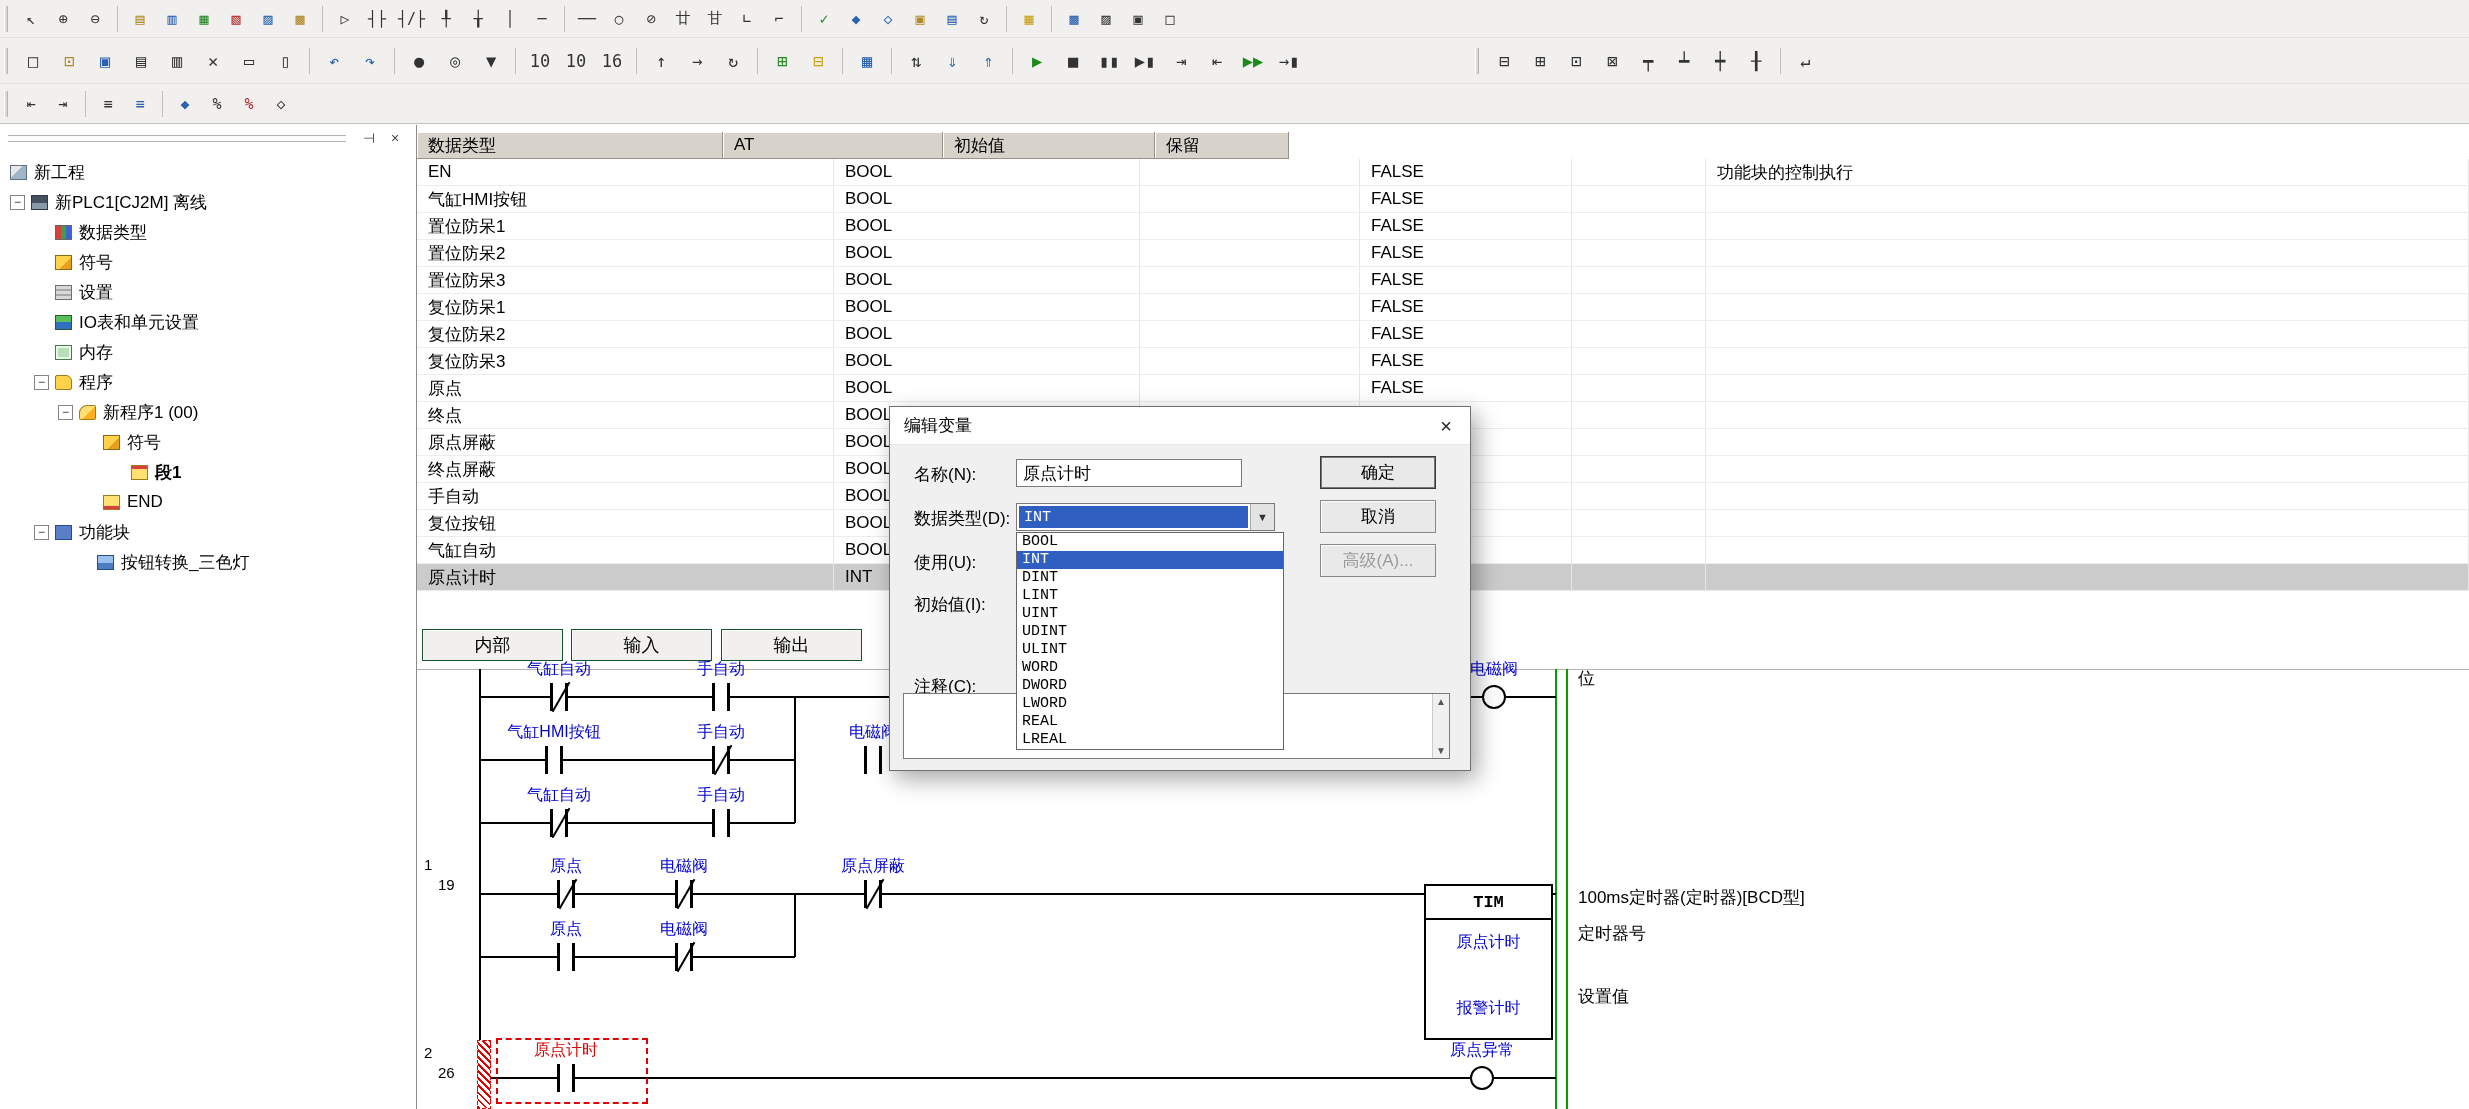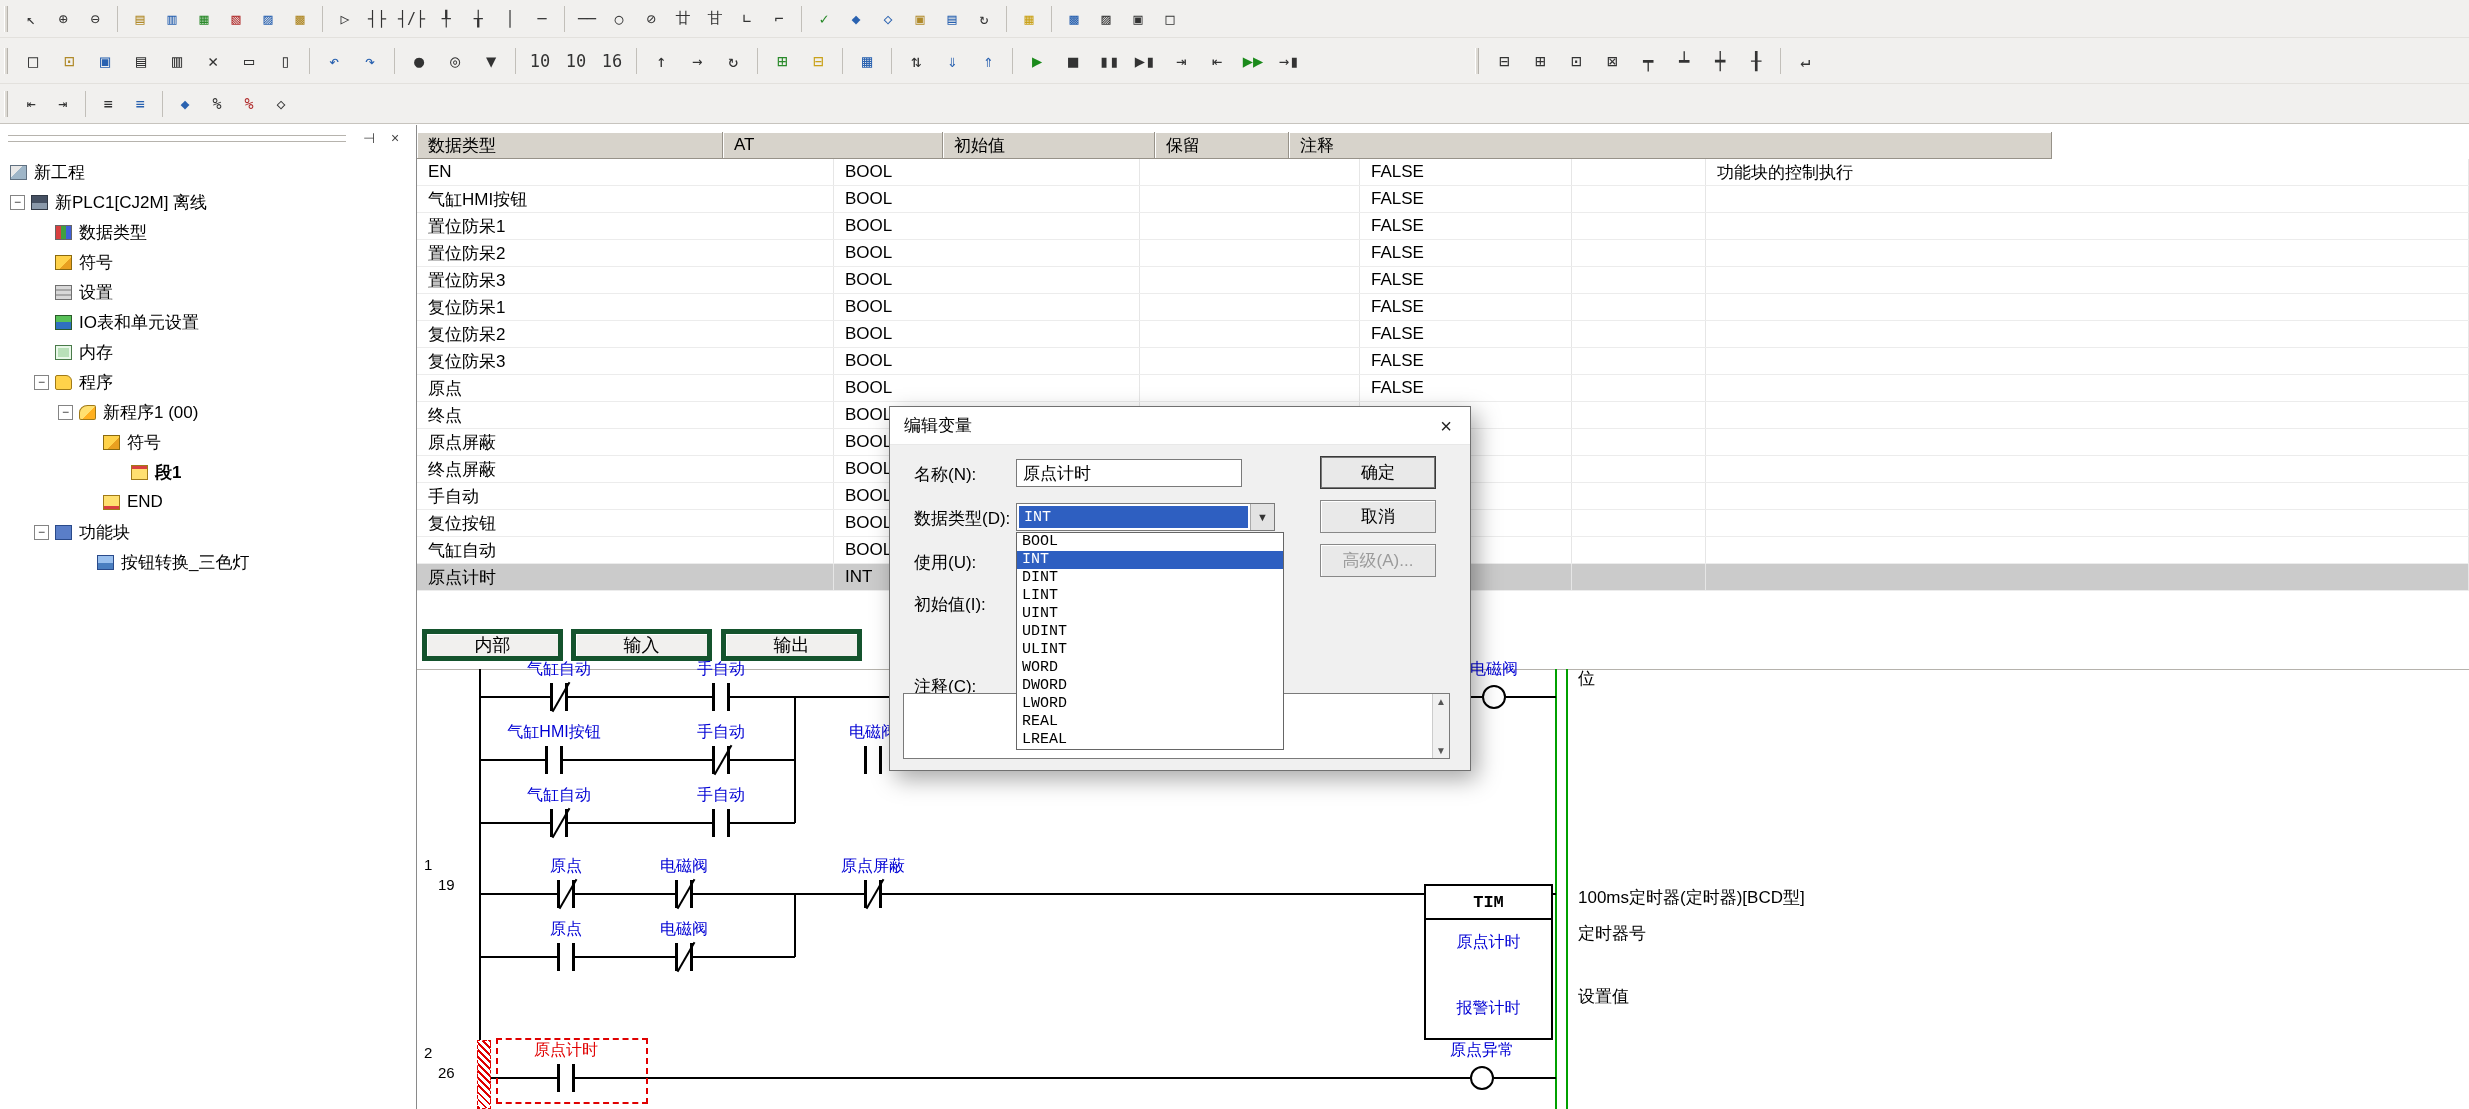--- a/index.html
+++ b/index.html
@@ -48,21 +48,21 @@
   
   #var-table{position:absolute;left:417px;top:132px;width:2052px;}
   #thead{display:flex;height:27px;}
   .th{background:#d7d3cb;border-right:1px solid #979289;border-bottom:1px solid #979289;box-shadow:inset 1px 1px 0 #fff;
       font-size:17px;color:#000;display:flex;align-items:center;padding-left:11px;flex:none;overflow:hidden;}
   .trow{display:flex;height:27px;border-bottom:1px solid #ececec;background:#fff;}
   .trow.sel{background:#cbcbcb;}
   .td{border-right:1px solid #e6e6e6;font-size:17px;color:#000;display:flex;align-items:center;padding-left:11px;flex:none;
       overflow:hidden;white-space:nowrap;}
 
-  .sheet-tab{position:absolute;top:629px;width:141px;height:32px;background:#f1f0ee;border:5px solid #14532d;
+  .sheet-tab{position:absolute;top:629px;width:141px;height:32px;background:#f1f0ee;border:1px solid #14532d;
       box-shadow:inset 1px 1px 0 #fff;font-size:18px;display:flex;align-items:center;justify-content:center;}
 
   
   #ladder{position:absolute;left:417px;top:669px;width:2052px;height:440px;background:#fff;border-top:1px solid #b5b2ac;}
   #ladder-layer{position:absolute;left:0;top:0;width:2469px;height:1109px;pointer-events:none;z-index:10;}
   .hw{position:absolute;height:2px;background:#000;}
   .vw{position:absolute;width:2px;background:#000;}
   .lrail{position:absolute;width:2px;background:#000;}
   .grail{position:absolute;width:2px;}
   .contact{position:absolute;width:18px;height:28px;border-left:3px solid #000;border-right:3px solid #000;background:#fff;}
@@ -301,21 +301,20 @@
         </div>
       </div>
   </div>
 
   <div id="var-table">
     <div id="thead">
         <div class="th" style="width: 306px;">数据类型</div>
         <div class="th" style="width: 220px;">AT</div>
         <div class="th" style="width: 212px;">初始值</div>
         <div class="th" style="width: 134px;">保留</div>
-        <div class="th" style="width: 763px;">注释</div>
       </div>
     <div id="tbody">
         <div class="trow">
           <div class="td" style="width: 417px;">EN</div>
           <div class="td" style="width: 306px;">BOOL</div>
           <div class="td" style="width: 220px;"></div>
           <div class="td" style="width: 212px;">FALSE</div>
           <div class="td" style="width: 134px;"></div>
           <div class="td" style="width: 763px;">功能块的控制执行</div>
         </div>

